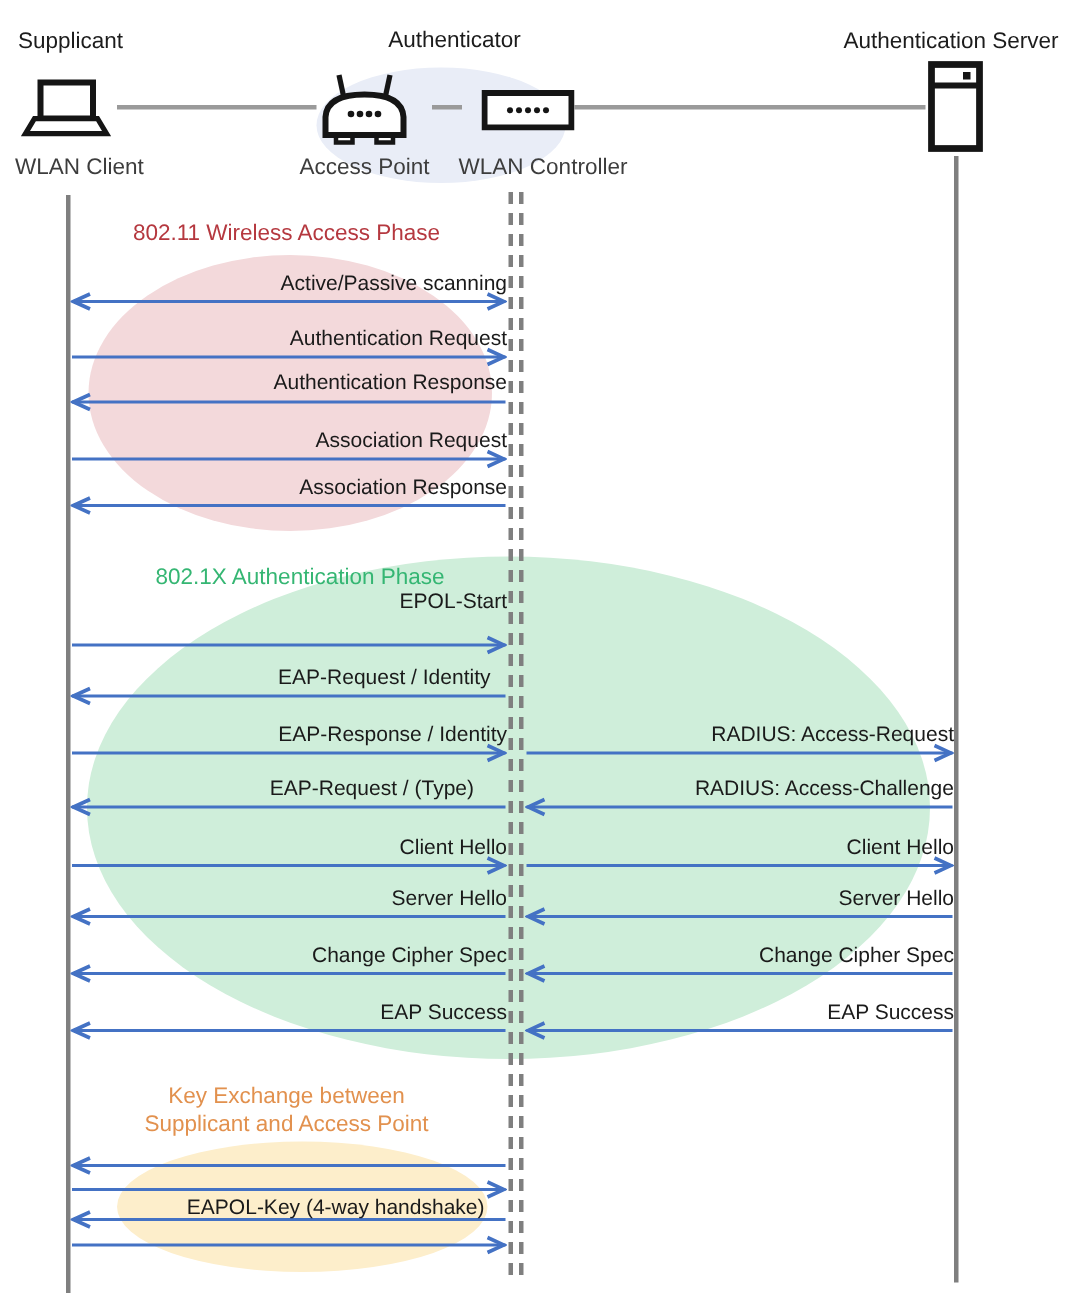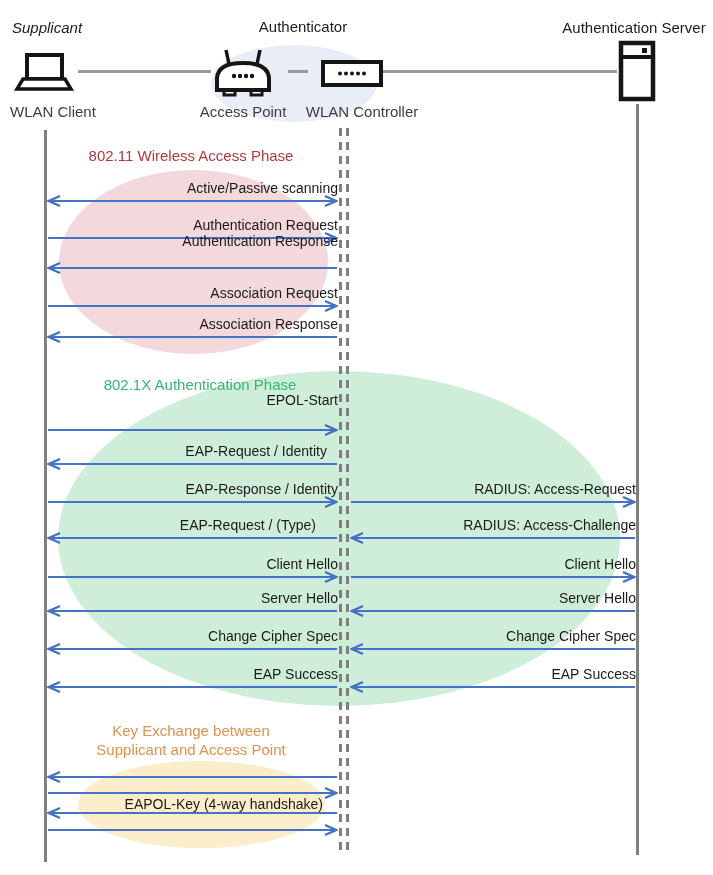--- a/index.html
+++ b/index.html
@@ -26,21 +26,21 @@
 
 <div class="stage">
 
   <div id="ellipse-layer">
       <div class="ellipse" style="left: 211px; top: 45px; width: 166px; height: 77px; background: rgb(233, 237, 247);"></div>
       <div class="ellipse" style="left: 59px; top: 170px; width: 269px; height: 184px; background: rgb(243, 217, 219);"></div>
       <div class="ellipse" style="left: 58px; top: 371px; width: 562px; height: 335px; background: rgb(207, 238, 218);"></div>
       <div class="ellipse" style="left: 78px; top: 761px; width: 247px; height: 87px; background: rgb(253, 238, 203);"></div>
     </div>
 
-  <div class="role-label" style="left:12px;top:19px;font-style:italic;">Supplicant</div>
+  <div class="role-label" style="left:12px;top:19px;">Supplicant</div>
   <div class="role-label centered" style="left:303px;top:18px;">Authenticator</div>
   <div class="role-label centered" style="left:634px;top:19px;">Authentication Server</div>
 
   <div class="icon" style="left:12px;top:52px;">
     <svg width="64" height="42" viewBox="0 0 64 42">
       <rect x="15" y="3" width="35" height="24" fill="#ffffff" stroke="#151515" stroke-width="4"></rect>
       <path d="M11 27 L53 27 L59 37 L5 37 Z" fill="#ffffff" stroke="#151515" stroke-width="3.5"></path>
     </svg>
   </div>
 
@@ -96,21 +96,21 @@
       <div class="msg-arrow" style="left: 47px; top: 193px;"><svg width="291" height="16" viewBox="0 0 291 16">
           <line x1="1" y1="8" x2="290" y2="8" stroke="#4472c4" stroke-width="2"></line>
           <polyline points="13,3 2,8 13,13" fill="none" stroke="#4472c4" stroke-width="2.4" stroke-linejoin="miter"></polyline>
           <polyline points="278,3 289,8 278,13" fill="none" stroke="#4472c4" stroke-width="2.4" stroke-linejoin="miter"></polyline>
         </svg></div>
       <div class="msg-label" style="left: 47px; width: 291px; top: 215px;">Authentication Request</div>
       <div class="msg-arrow" style="left: 47px; top: 230px;"><svg width="291" height="16" viewBox="0 0 291 16">
           <line x1="1" y1="8" x2="290" y2="8" stroke="#4472c4" stroke-width="2"></line>
           <polyline points="278,3 289,8 278,13" fill="none" stroke="#4472c4" stroke-width="2.4" stroke-linejoin="miter"></polyline>
         </svg></div>
-      <div class="msg-label" style="left: 47px; width: 291px; top: 231px;">Authentication Response</div>
+      <div class="msg-label" style="left: 47px; width: 291px; top: 244px;">Authentication Response</div>
       <div class="msg-arrow" style="left: 47px; top: 260px;"><svg width="291" height="16" viewBox="0 0 291 16">
           <line x1="1" y1="8" x2="290" y2="8" stroke="#4472c4" stroke-width="2"></line>
           <polyline points="13,3 2,8 13,13" fill="none" stroke="#4472c4" stroke-width="2.4" stroke-linejoin="miter"></polyline>
         </svg></div>
       <div class="msg-label" style="left: 47px; width: 291px; top: 283px;">Association Request</div>
       <div class="msg-arrow" style="left: 47px; top: 298px;"><svg width="291" height="16" viewBox="0 0 291 16">
           <line x1="1" y1="8" x2="290" y2="8" stroke="#4472c4" stroke-width="2"></line>
           <polyline points="278,3 289,8 278,13" fill="none" stroke="#4472c4" stroke-width="2.4" stroke-linejoin="miter"></polyline>
         </svg></div>
       <div class="msg-label" style="left: 47px; width: 291px; top: 314px;">Association Response</div>

